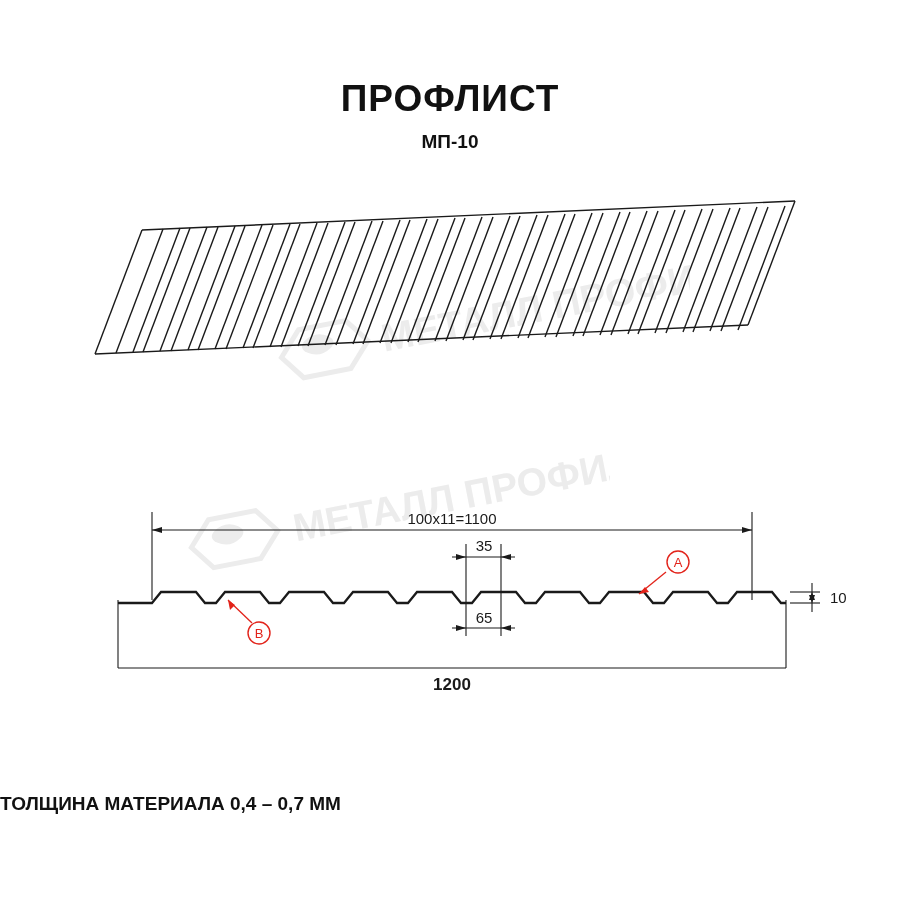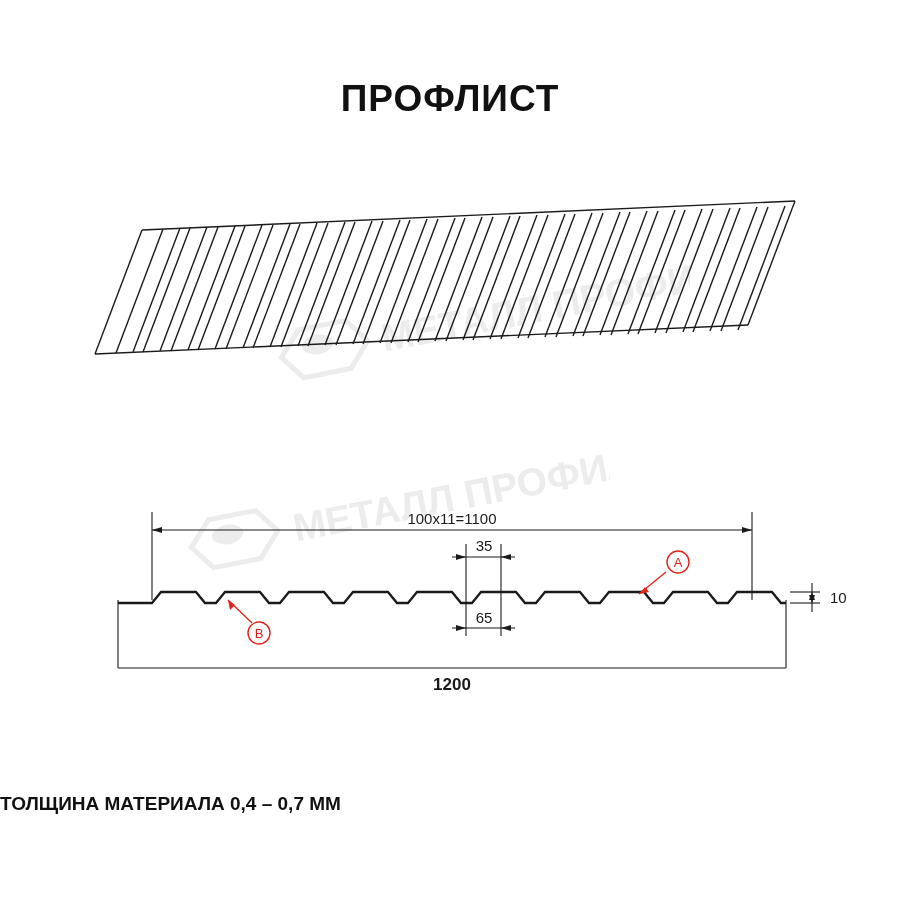--- a/index.html
+++ b/index.html
@@ -64,20 +64,21 @@
   }
   .wm-iso { top: 255px; left: 270px; }
   .wm-sec { top: 440px; left: 180px; }
 </style>
 </head>
 <body>
 
 <div class="page">
 
   <div class="title">ПРОФЛИСТ</div>
+  <div class="subtitle">МП-10</div>
 
   <svg class="wm wm-iso" width="420" height="130" viewBox="0 0 420 130">
     <g transform="rotate(-11 210 65)" fill="#ececec">
       <g transform="translate(0,30)">
         <path d="M8 34 L30 10 L78 10 L96 34 L74 58 L26 58 Z" fill="none" stroke="#ececec" stroke-width="5"></path>
         <path d="M34 22 q12 -8 24 0 q8 6 0 12 q-12 8 -24 0 q-8 -6 0 -12 Z" fill="#ececec"></path>
       </g>
       <text x="110" y="78" font-family="'Liberation Sans', sans-serif" font-size="39" font-weight="bold" fill="#ececec">МЕТАЛЛ ПРОФИЛЬ</text>
     </g>
   </svg>

